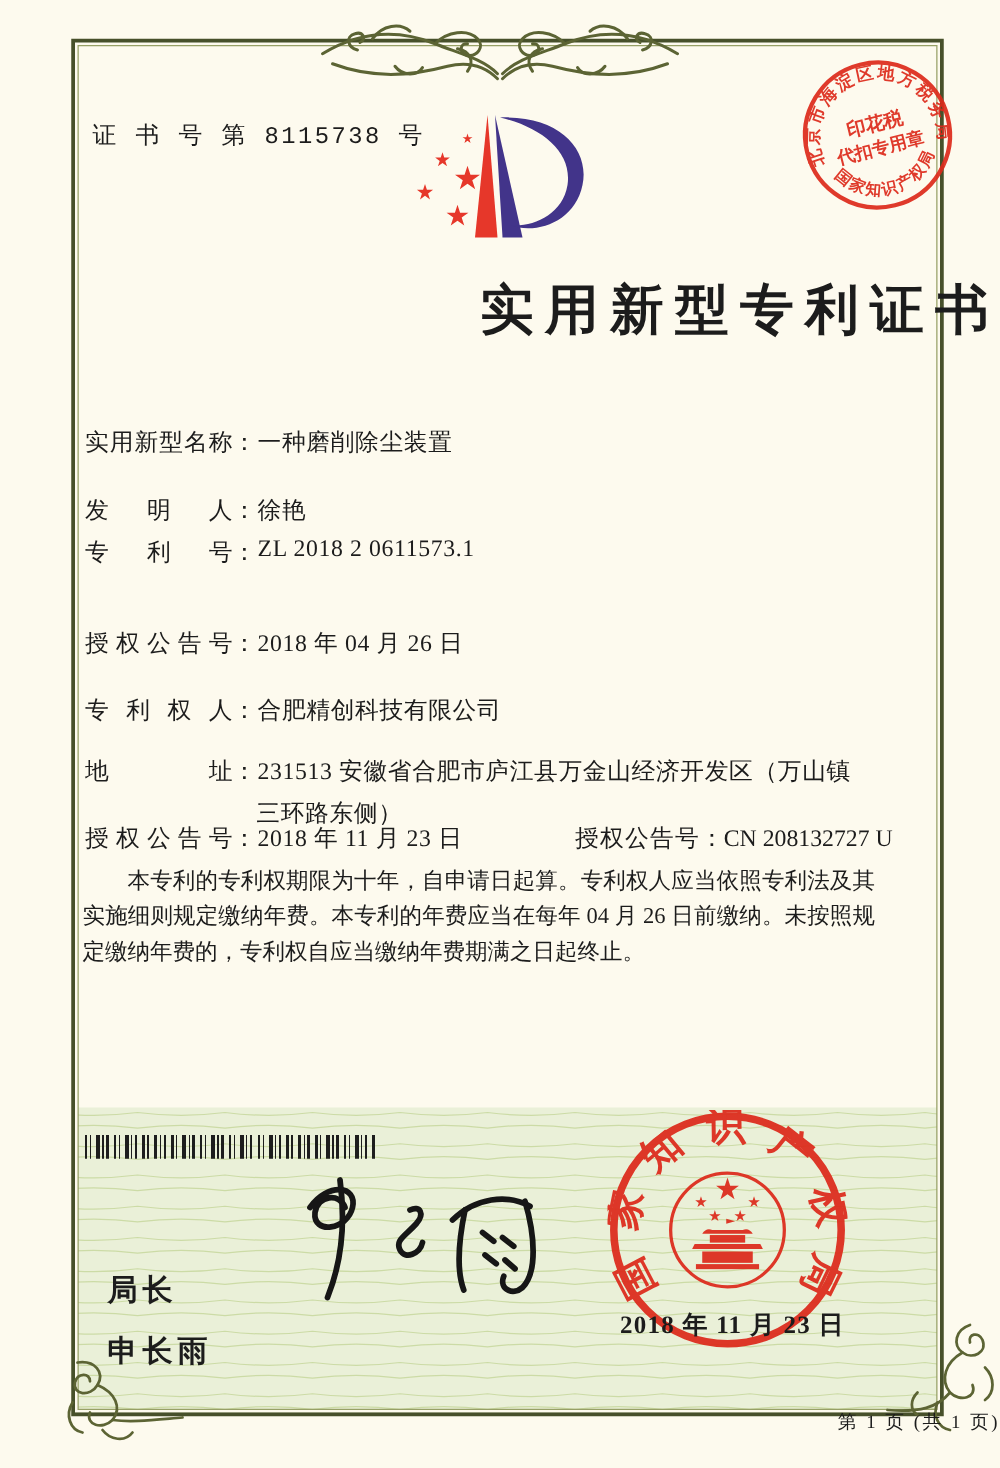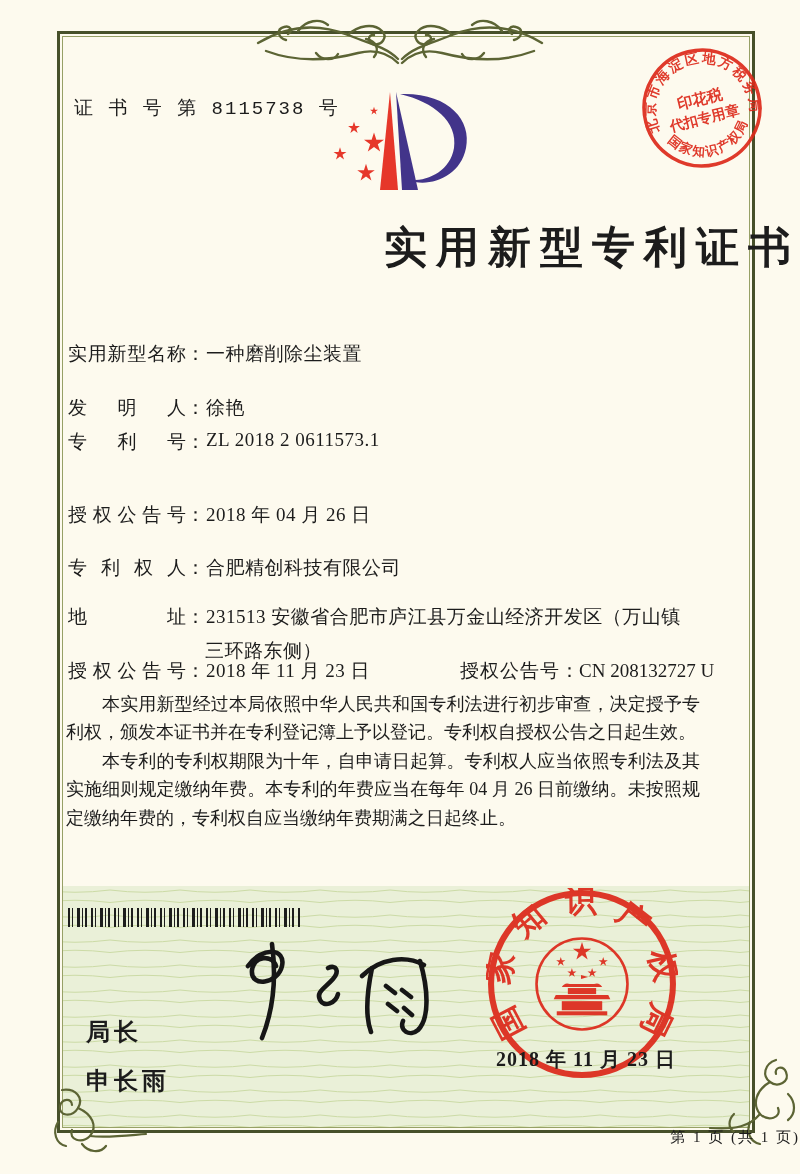--- a/index.html
+++ b/index.html
@@ -188,21 +188,20 @@
   <span class="addr-line2">三环路东侧）</span>
 </div>
 <div class="f-row" style="top:658px">
   <span class="f-label">授权公告号</span><span class="f-colon">：</span><span class="f-value">2018 年 11 月 23 日</span>
   <span class="grant-no">
     <span class="f-label2">授权公告号</span><span>：</span><span>CN 208132727 U</span>
   </span>
 </div>
 
 <div class="paras">
-  <p>本实用新型经过本局依照中华人民共和国专利法进行初步审查，决定授予专利权，颁发本证书并在专利登记簿上予以登记。专利权自授权公告之日起生效。</p>
   <p>本专利的专利权期限为十年，自申请日起算。专利权人应当依照专利法及其实施细则规定缴纳年费。本专利的年费应当在每年 04 月 26 日前缴纳。未按照规定缴纳年费的，专利权自应当缴纳年费期满之日起终止。</p>
 </div>
 
 <div class="barcode"></div>
 
 <div class="official">
   <span>局长</span>
   <span class="name">申长雨</span>
 </div>
 

